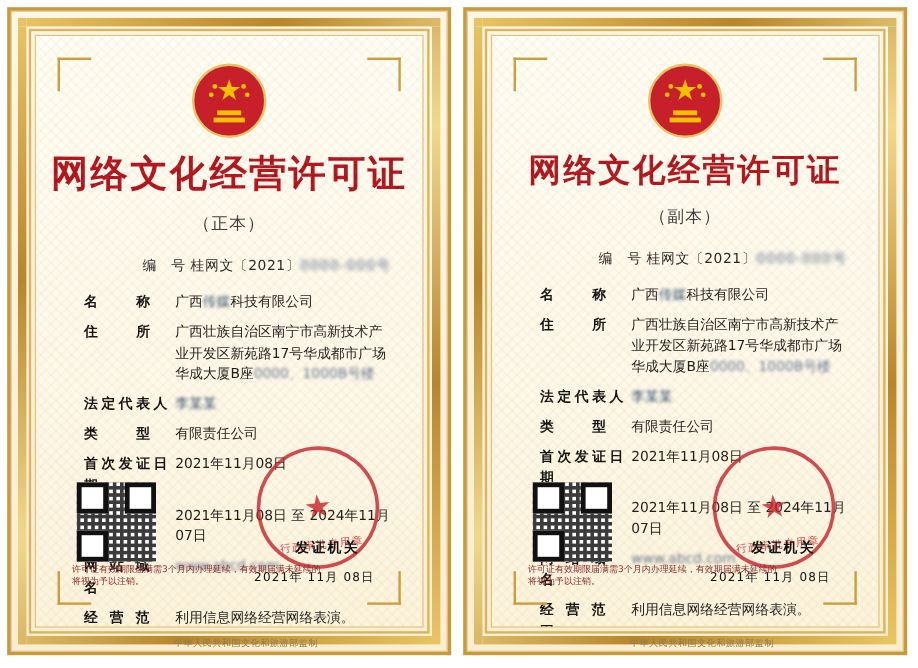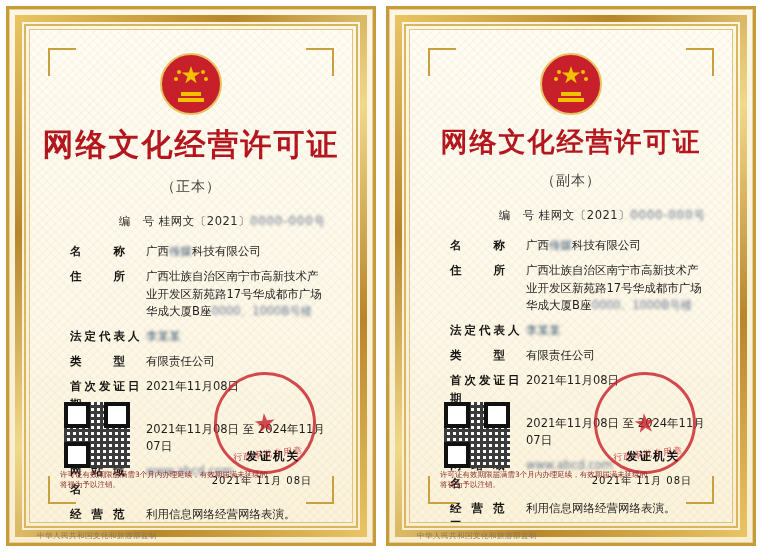--- a/index.html
+++ b/index.html
@@ -208,20 +208,21 @@
     left:30px;bottom:6px;
     width:210px;
     font-size:7.5px;
     line-height:1.35;
     color:#8a2a2a;
     margin-top:12px;
   }
   .footer-note{
     position:absolute;
     left:0;right:0;bottom:2px;
+    text-align:center;
     font-size:7.5px;
     color:#8a7a56;
     letter-spacing:.5px;
     padding-left:28px;
   }
 </style>
 </head>
 <body>
 
 <div class="page">

